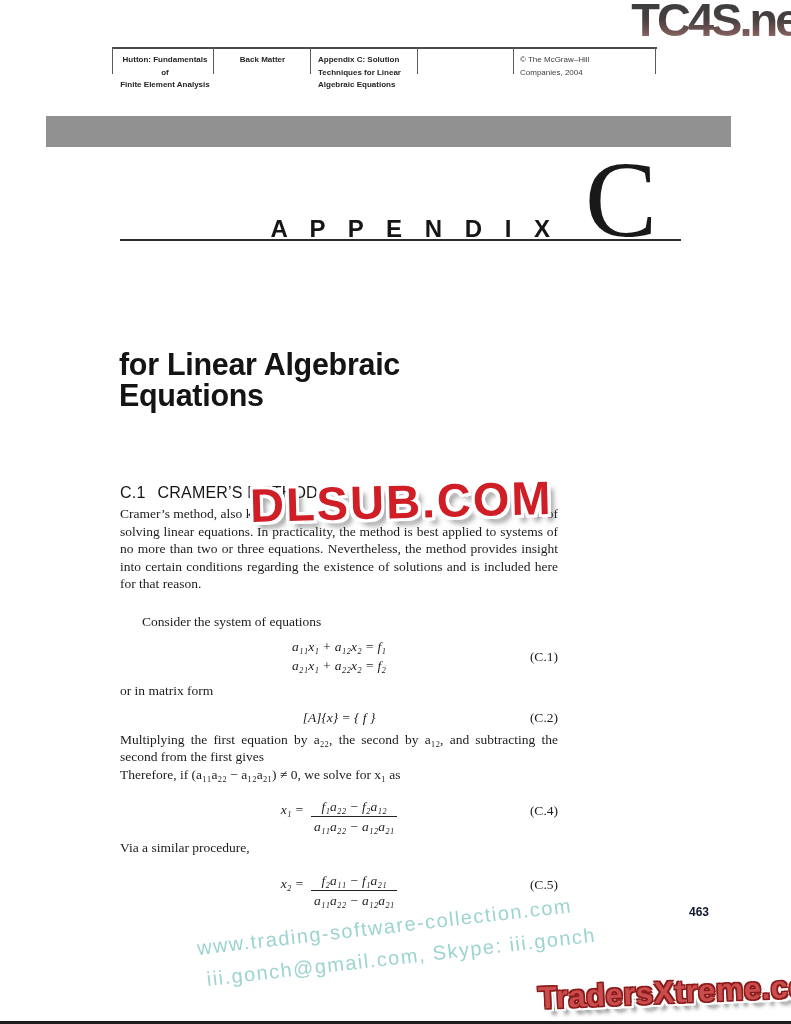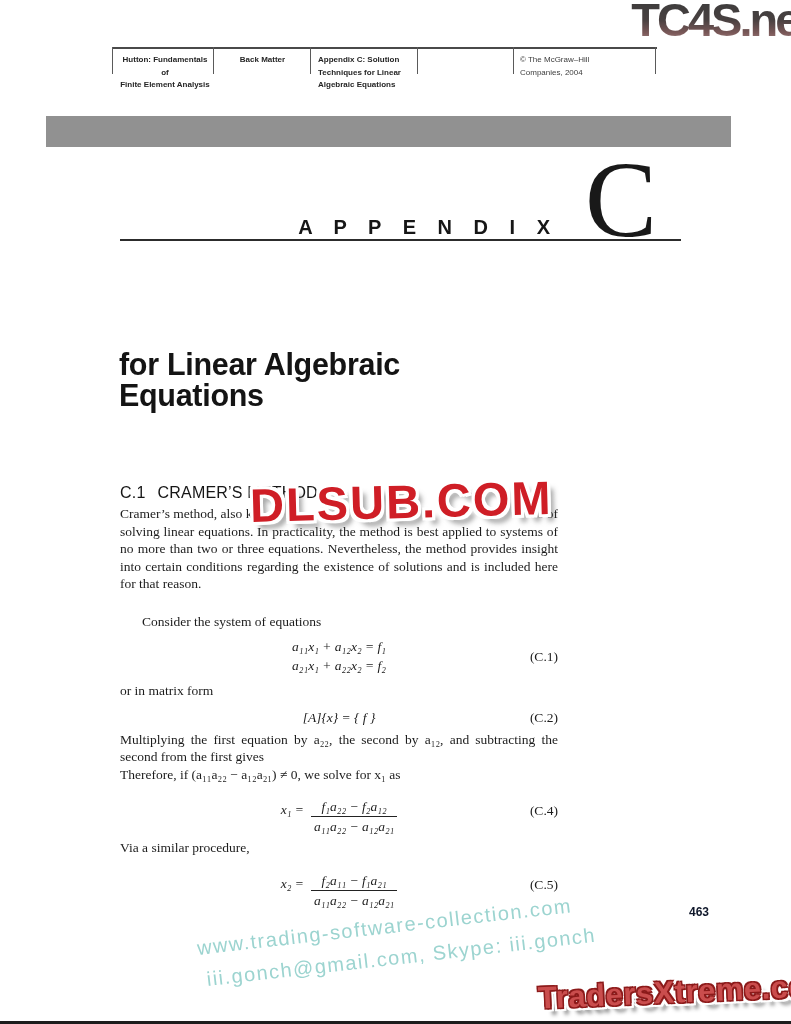--- a/index.html
+++ b/index.html
@@ -28,21 +28,21 @@
   .hcol.c3{left:318px;width:95px;}
   .hcol.c4{left:520px;width:125px;font-weight:normal;color:#3d3d3d;}
 
   
   .graybar{position:absolute;left:46px;top:116px;width:685px;height:31px;background:#919191;}
 
   
   .appendix-rule{position:absolute;left:120px;top:239px;width:561px;height:2px;background:#2c2c2c;}
   .appendix-eyebrow{position:absolute;left:120px;top:217px;width:438px;text-align:right;
     font-family:"Liberation Sans","DejaVu Sans",sans-serif;font-weight:bold;
-    font-size:20px;letter-spacing:8px;color:#161616;line-height:1;}
+    font-size:24px;letter-spacing:8px;color:#161616;line-height:1;}
   .appendix-letter{position:absolute;left:585px;top:146px;
     font-family:"Liberation Serif","DejaVu Serif",serif;font-size:108px;line-height:1;
     color:#191919;}
 
   
   .title{position:absolute;left:119px;top:349px;margin:0;
     font-family:"Liberation Sans","DejaVu Sans",sans-serif;font-weight:bold;
     font-size:30.5px;line-height:31px;letter-spacing:-.3px;color:#141414;}
 
   

